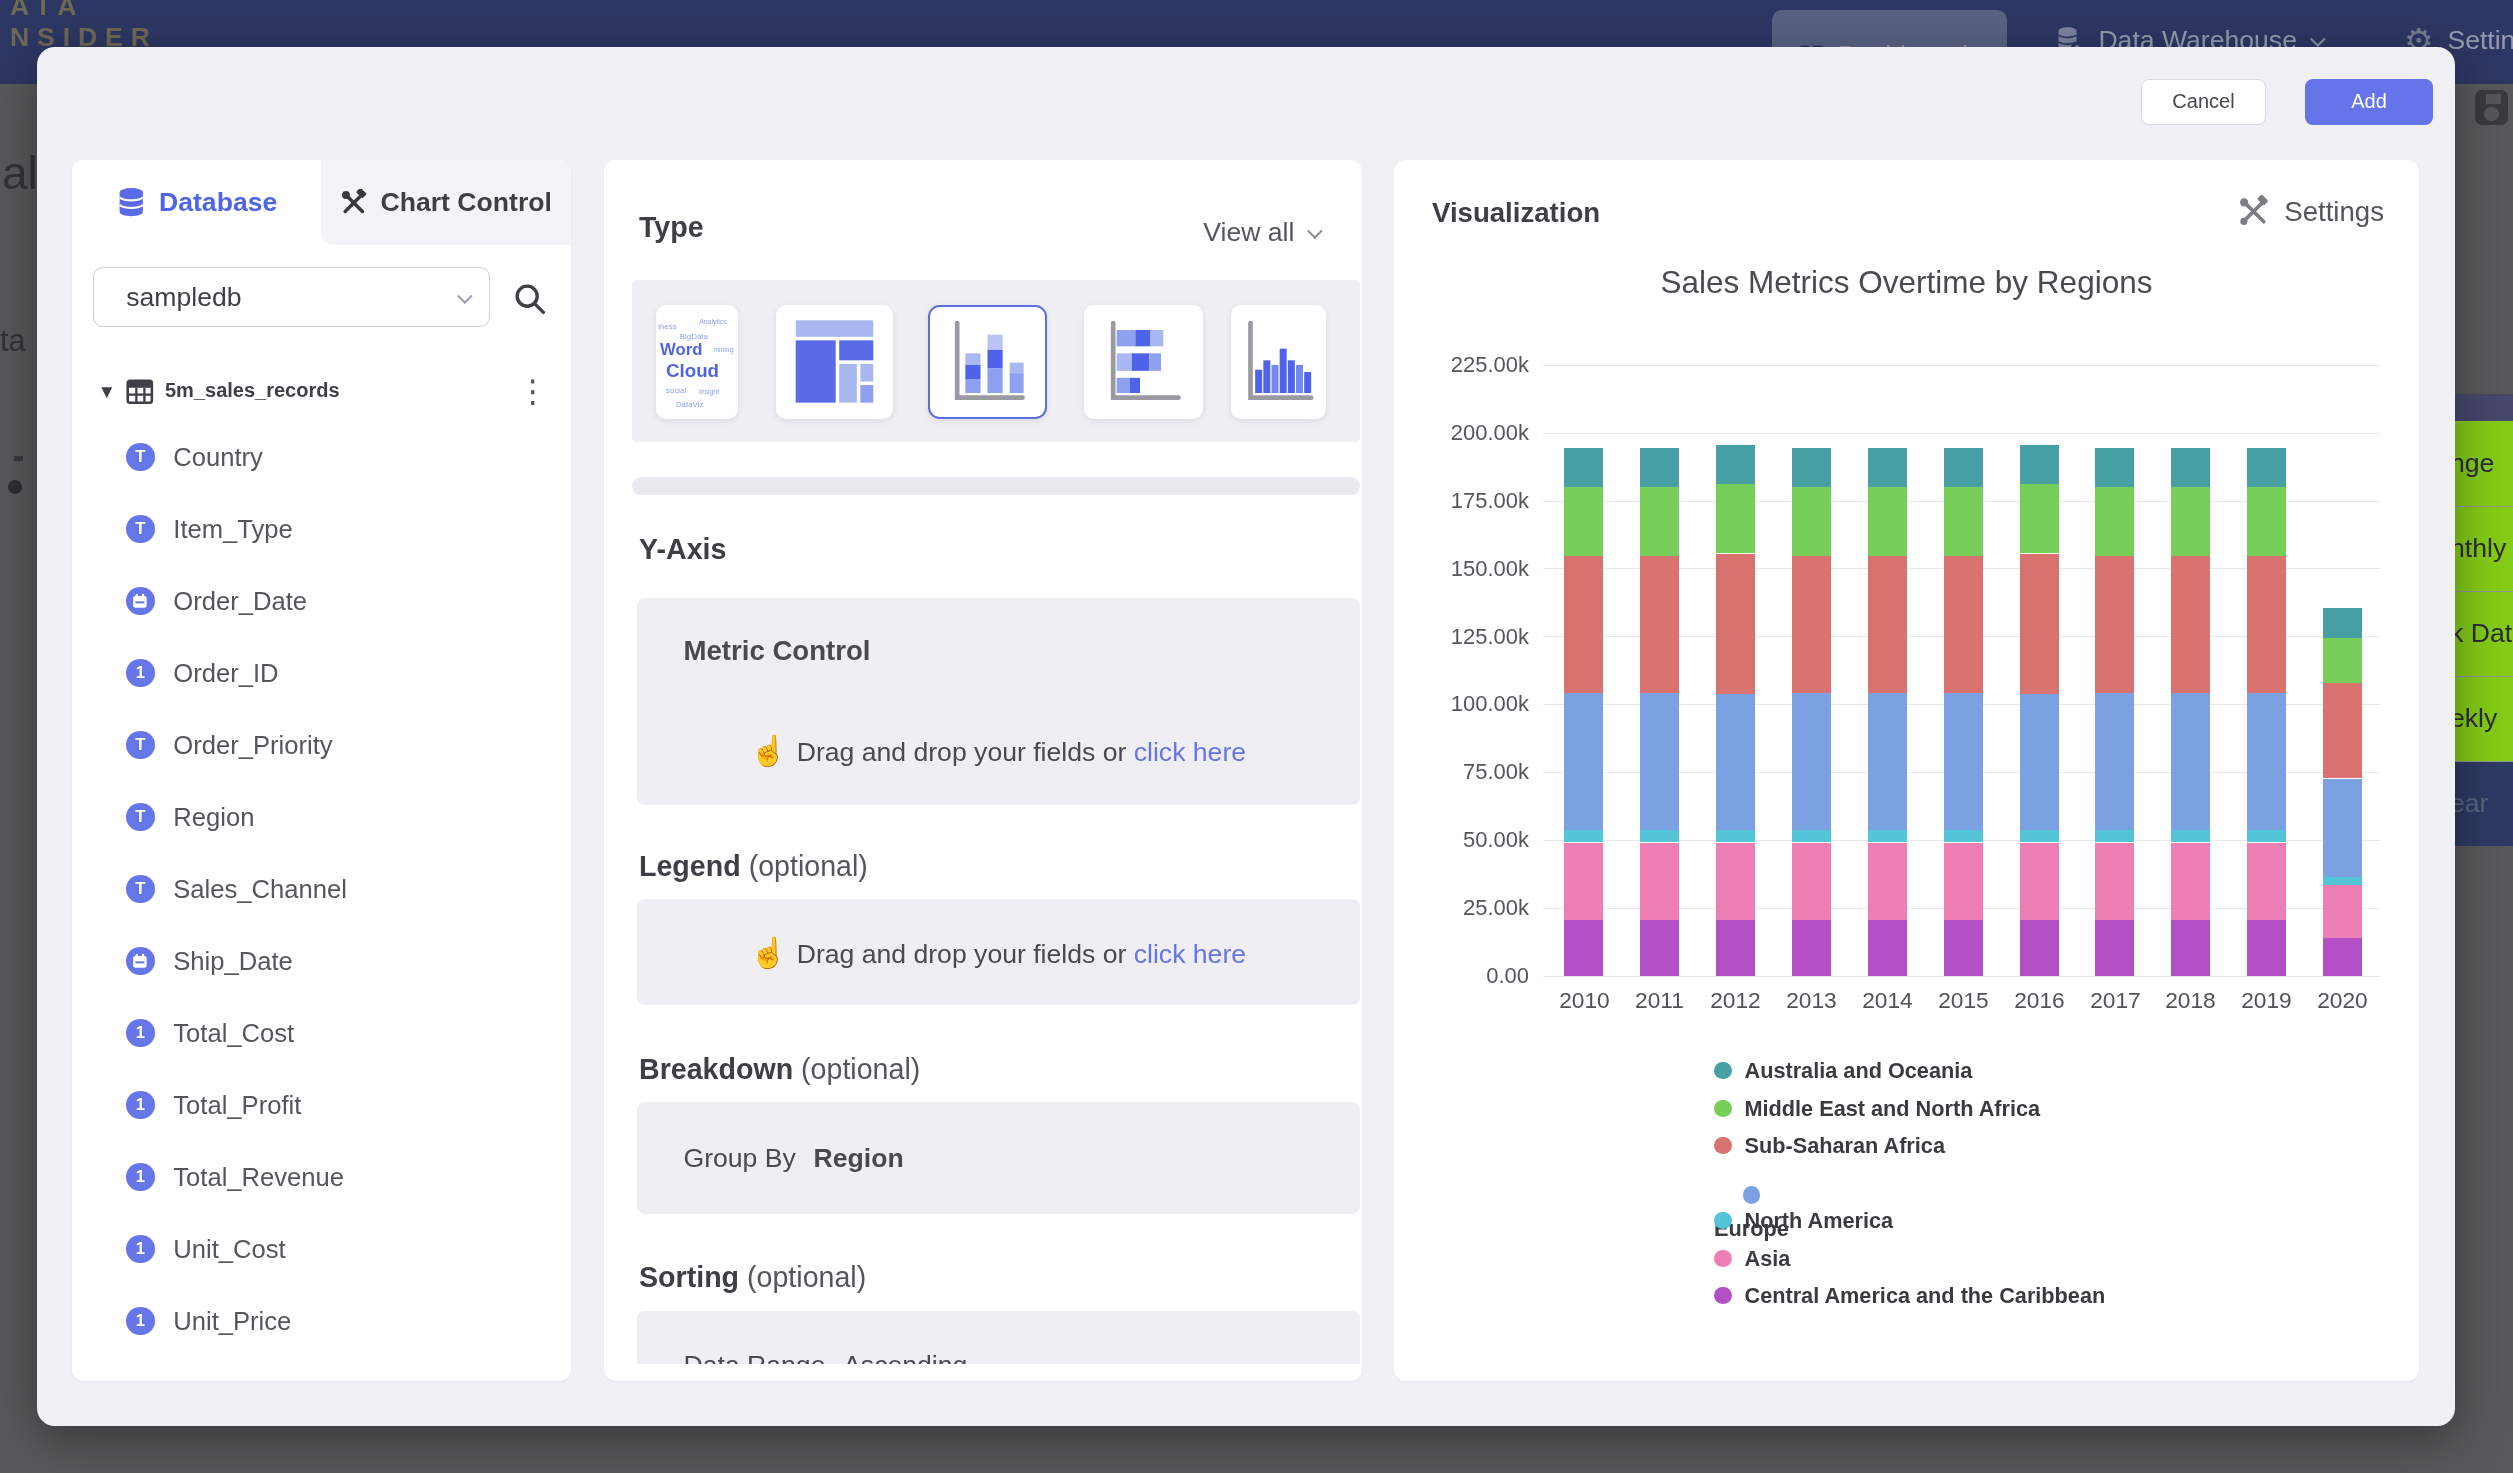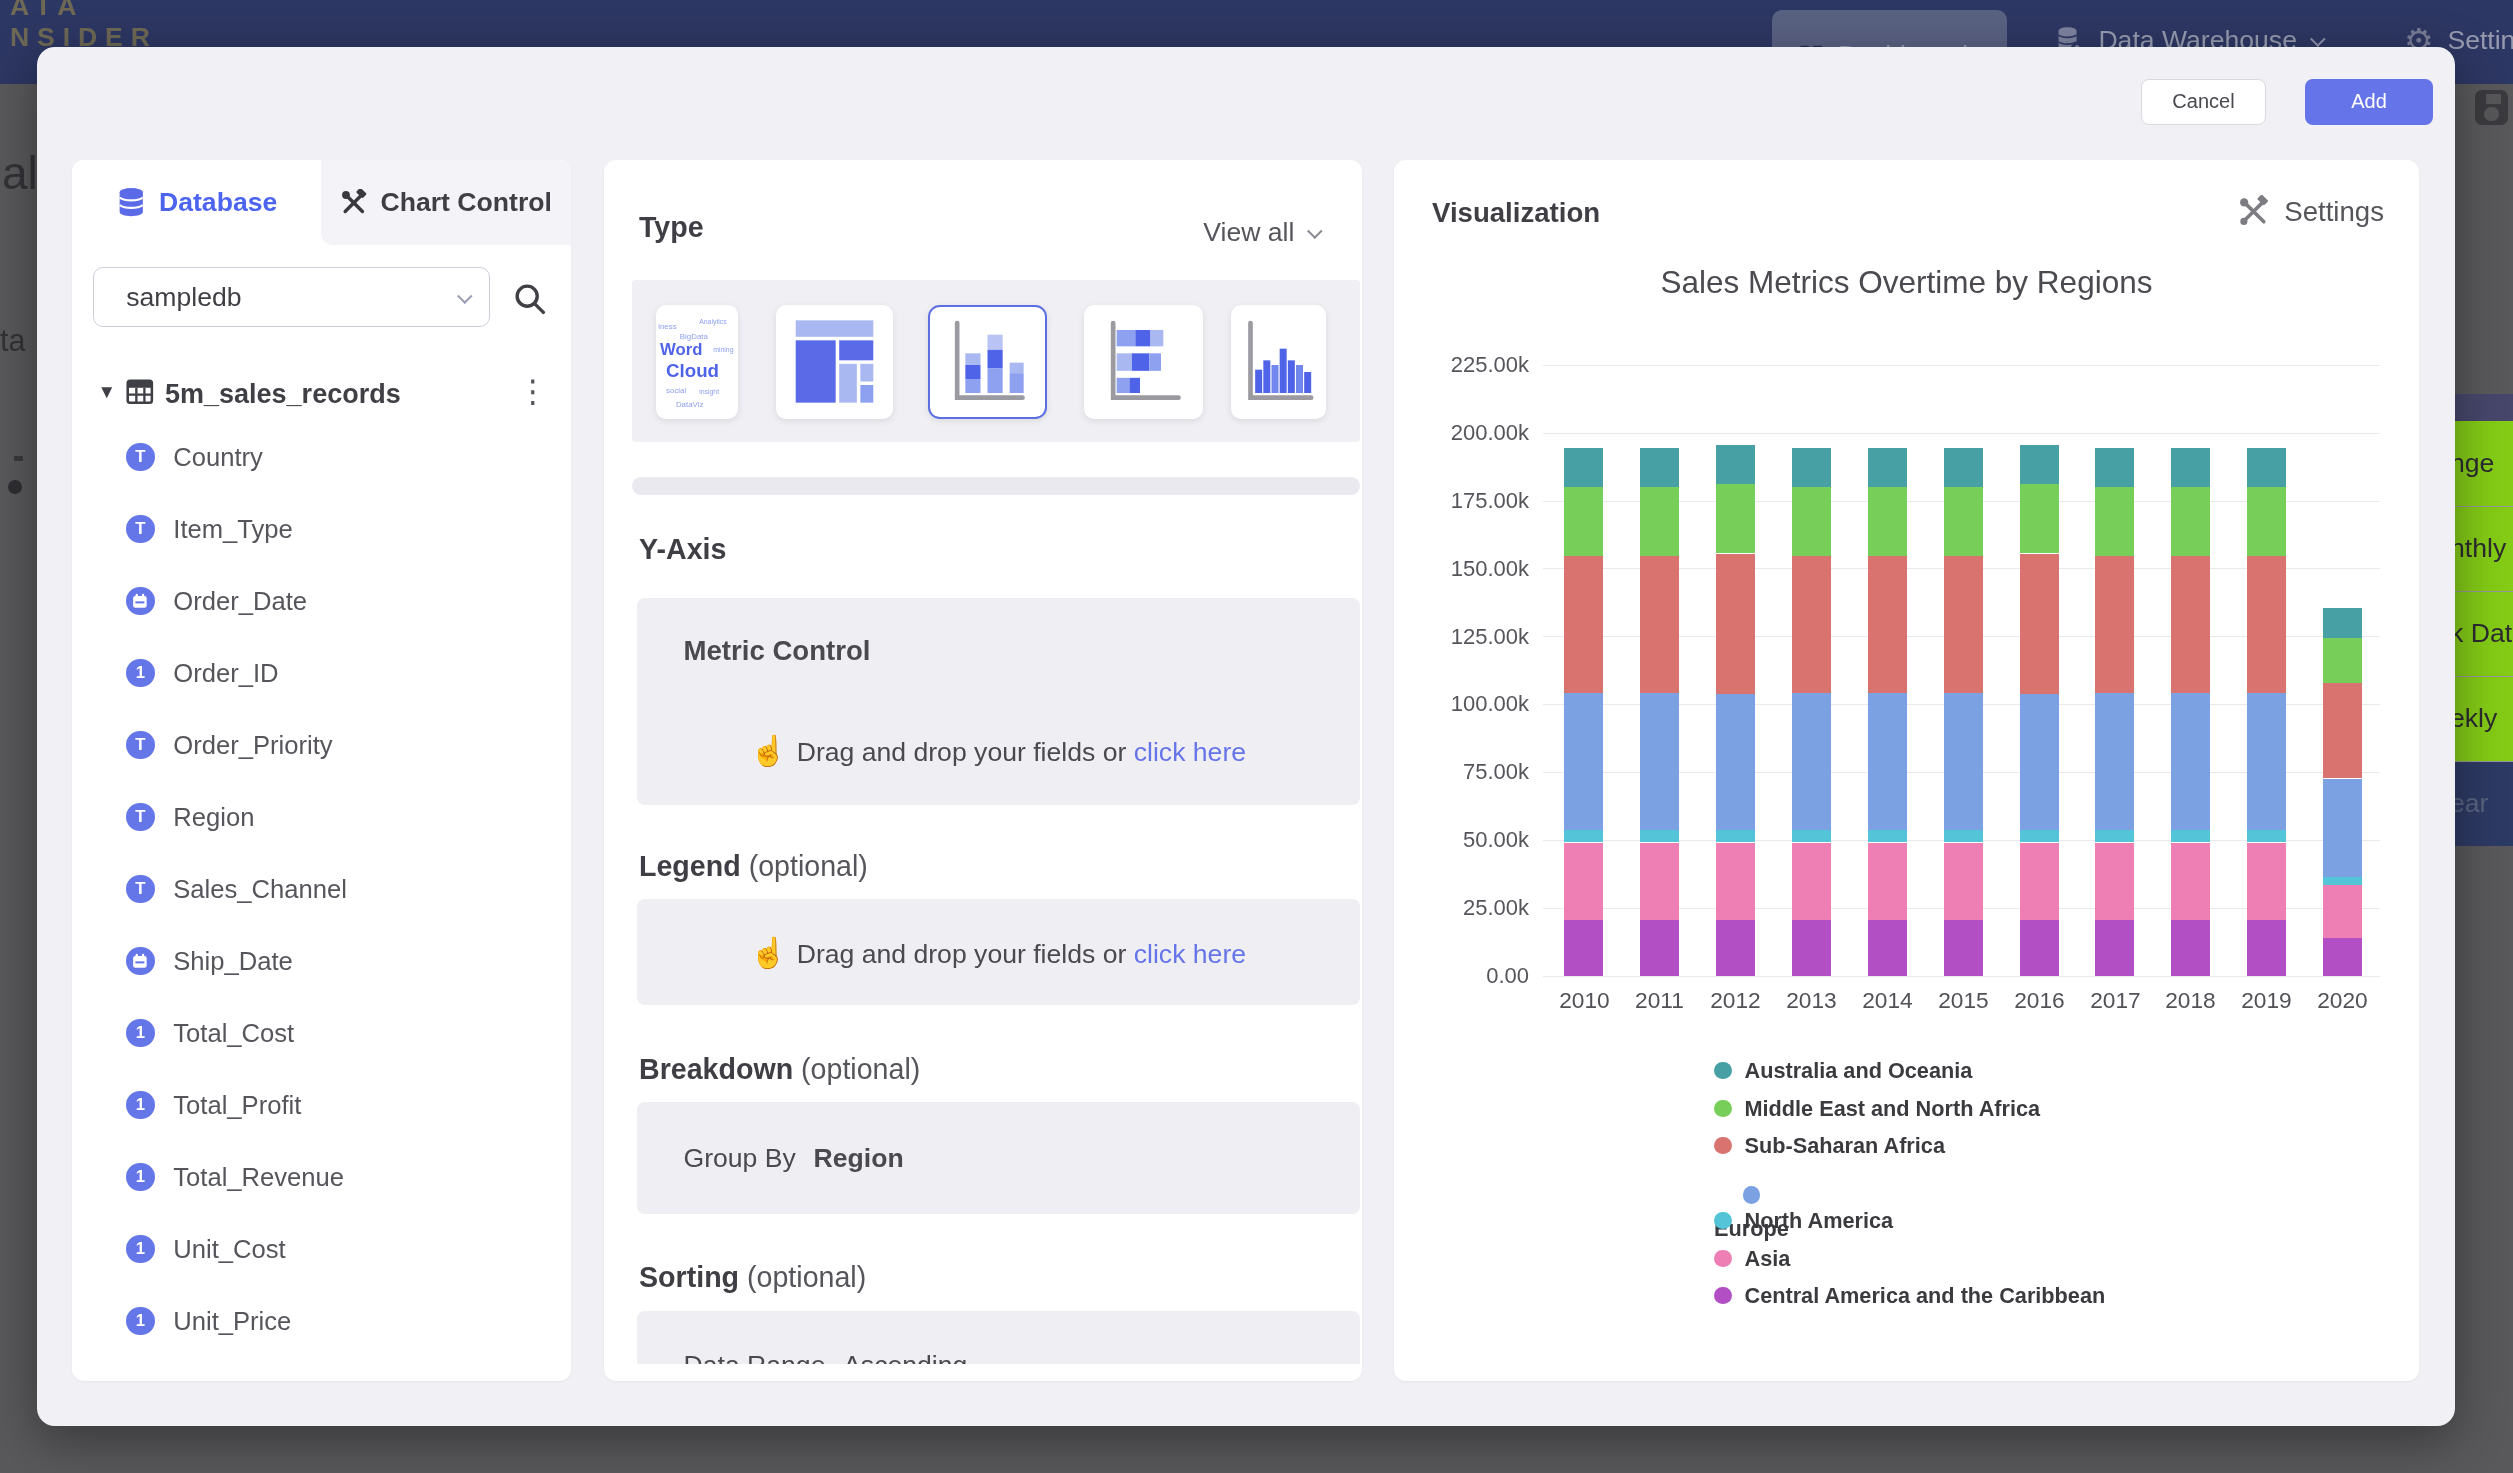--- a/index.html
+++ b/index.html
@@ -36,21 +36,21 @@
   
   .tab { position:absolute; top:0; height:85px; display:flex; align-items:center; justify-content:center; gap:12.8px; font-size:26.6px; cursor:pointer; }
   .tab-db { left:0; width:249px; color:#4c64ee; font-weight:700; background:#fff; }
   .tab-cc { left:249px; width:250px; color:#3e3e44; font-weight:600; background:#f4f4f8; border-radius:0 11.8px 0 11.8px; }
   .select { position:absolute; left:20.7px; top:107px; width:397px; height:60px; background:#fff; border:1.5px solid #cdced8; border-radius:9.9px; display:flex; align-items:center; padding:0 19.7px 0 32.5px; font-size:26.6px; color:#3f3f46; cursor:pointer; }
   .select .chev { margin-left:auto; border-color:#9a9fb5; }
   .search-btn { position:absolute; left:439px; top:120px; width:39px; height:39px; cursor:pointer; }
   .tbl-row { position:absolute; left:0; top:213px; width:499px; height:43px; }
   .tbl-caret { position:absolute; left:25.6px; top:7.9px; font-size:18.7px; color:#3f3f46; cursor:pointer; }
   .tbl-ic { position:absolute; left:54px; top:5.9px; }
-  .tbl-name { position:absolute; left:93px; top:5.9px; font-size:27px; font-weight:600; color:#3f3f46; }
+  .tbl-name { position:absolute; left:93px; top:5.9px; font-size:20px; font-weight:600; color:#3f3f46; }
   .tbl-dots { position:absolute; left:445px; top:0px; font-size:31.5px; color:#55555b; cursor:pointer; }
   .fields { position:absolute; left:0; top:261px; width:499px; }
   .field-row { height:72px; display:flex; align-items:center; padding-left:54px; gap:18.7px; cursor:grab; }
   .f-ic { width:28.6px; height:28.6px; border-radius:50%; background:#6577e8; color:#fff; display:flex; align-items:center; justify-content:center; font-size:16.7px; font-weight:700; flex:0 0 28.6px; }
   .f-label { font-size:25.6px; color:#55555c; }
 
   
   .mid-clip { position:absolute; left:0; right:0; top:12px; height:1192px; overflow:hidden; }
   .sec-h { position:absolute; left:35px; font-size:28.6px; font-weight:700; color:#3e3e44; }
   .sec-h .opt { font-weight:400; color:#55555b; }

